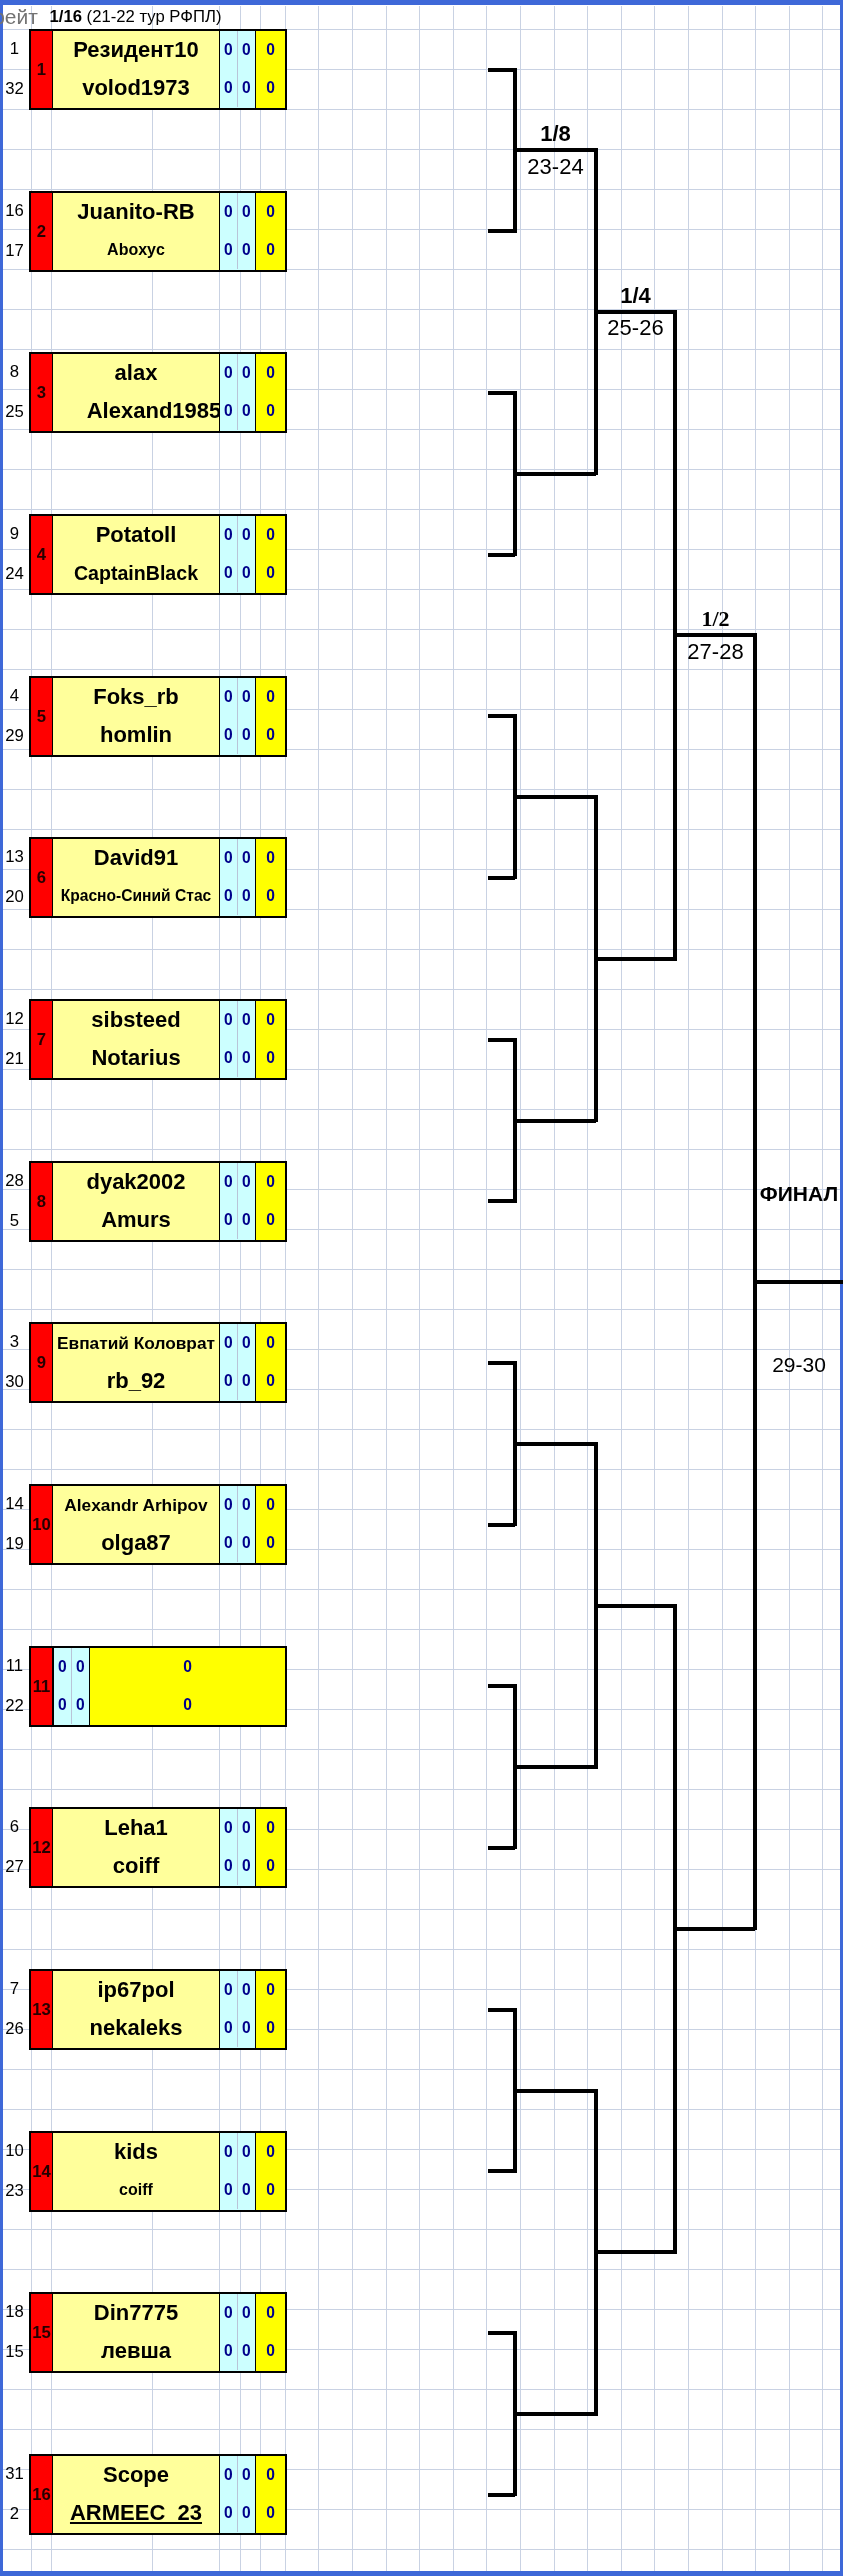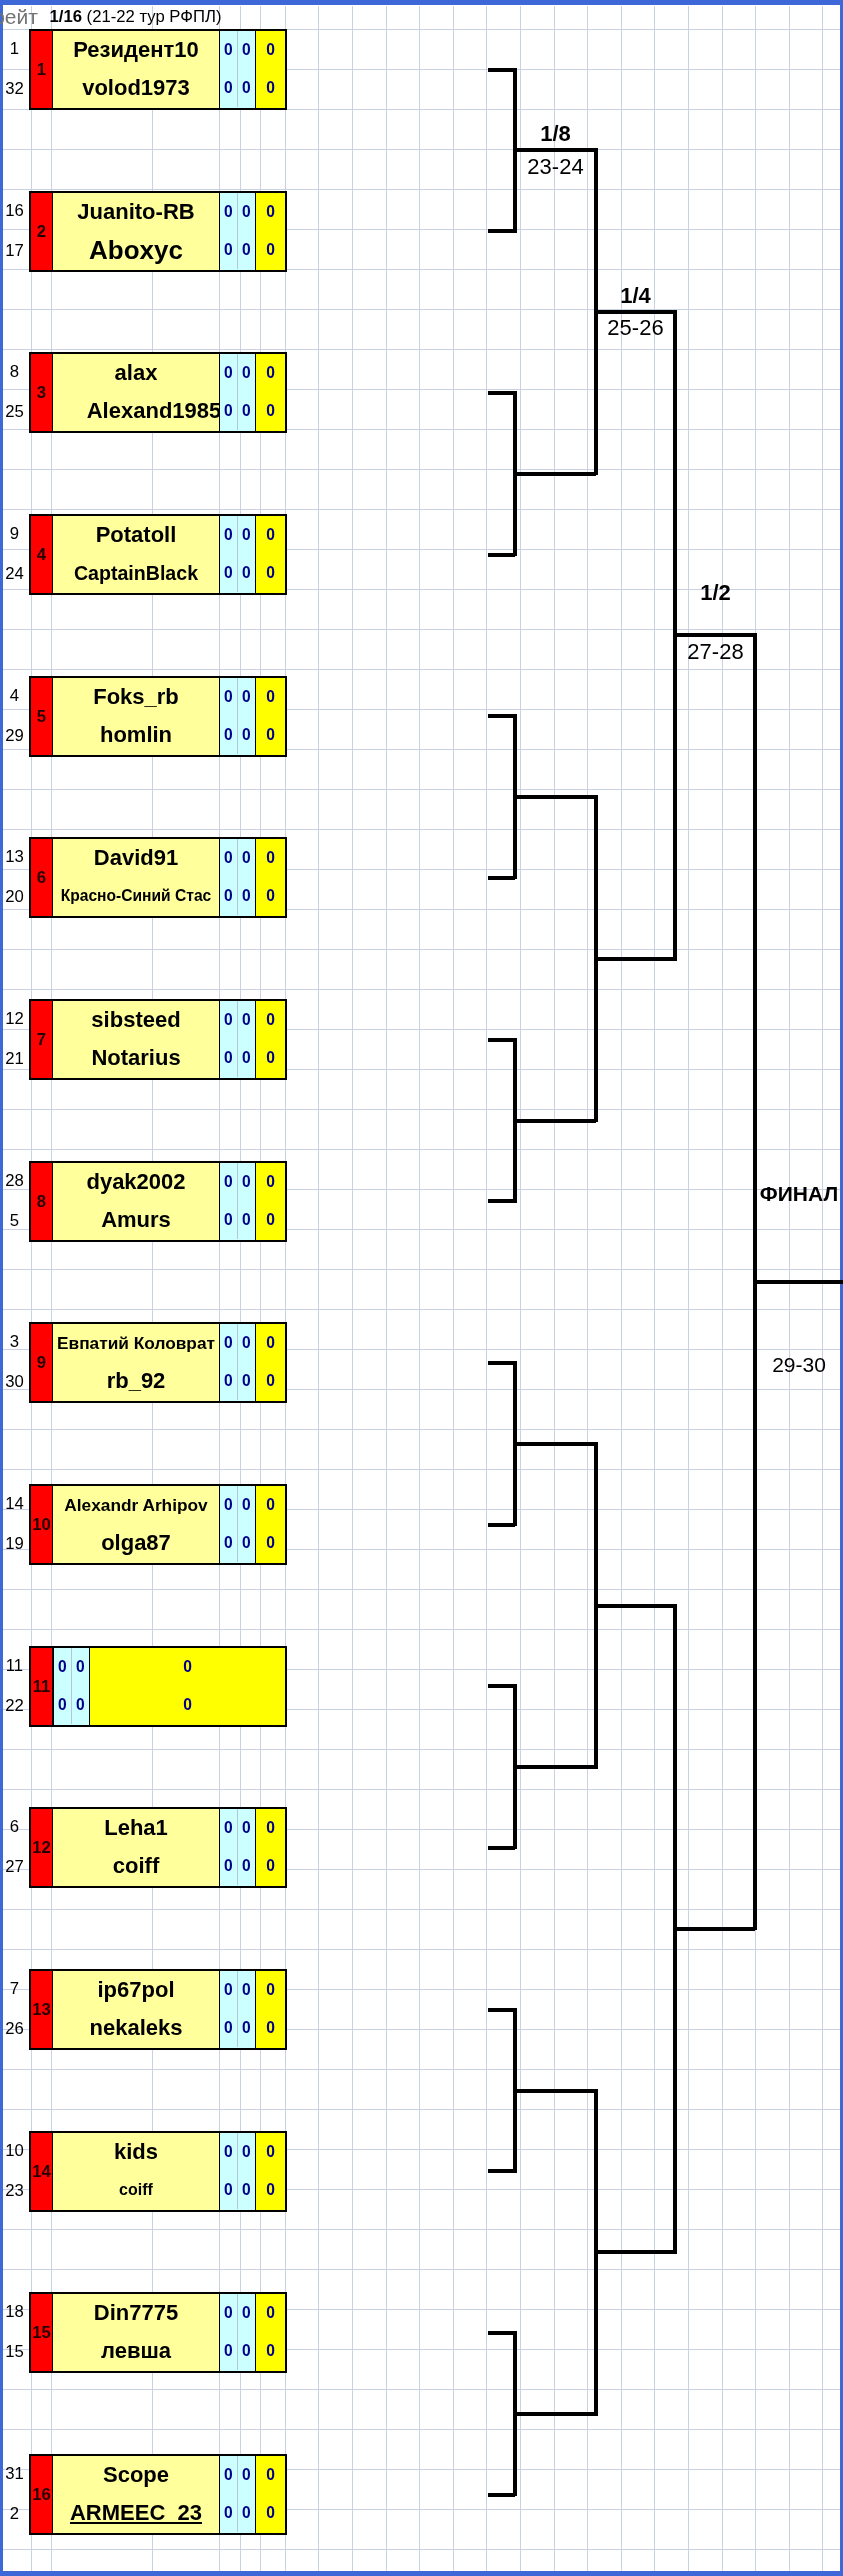--- a/index.html
+++ b/index.html
@@ -42,21 +42,21 @@
   .rcol{flex:1;background:var(--res-yellow);display:grid;grid-template-rows:38px 38px;}
   .rc{display:flex;align-items:center;justify-content:center;color:var(--score-navy);
       font-weight:bold;font-size:15.6px;}
   
   .bseg{position:absolute;background:#000;}
   
   .rl{position:absolute;height:26.6px;line-height:26.6px;text-align:center;color:#000;font-size:22px;white-space:nowrap;}
   .rl.bold{font-weight:bold;}
   .r18{left:515px;width:81px;}  .r18.lab{top:121px;}  .r18.trs{top:154px;}
   .r14{left:596px;width:79px;} .r14.lab{top:283px;}  .r14.trs{top:315px;}
-  .r12{left:676px;width:79px;} .r12.lab{top:580px;} .r12.trs{top:639px;}
+  .r12{left:676px;width:79px;} .r12.lab{top:606px;font-family:Liberation Serif, serif;} .r12.trs{top:639px;}
   .rfin{left:754px;width:90px;font-size:21px;} .rfin.lab{top:1181px;} .rfin.trs{top:1352px;}
 </style>
 </head>
 <body>
 
 <div id="stage">
 
   <div class="gridh"></div>
   <div id="gridv">
       <div class="vline" style="left: 31px;"></div>
@@ -117,21 +117,21 @@
       </div>
     </div>
   </div>
       <div class="match" style="top: 191px;">
     <div class="rank r1">16</div>
     <div class="rank r2">17</div>
     <div class="mbox">
       <div class="seed">2</div>
       <div class="names">
         <div class="pname" style="font-size: 22px;">Juanito-RB</div>
-        <div class="pname" style="font-size: 26px;">Aboxyc</div>
+        <div class="pname" style="font-size: 16px;">Aboxyc</div>
       </div>
       <div class="scol">
         <div class="sc c1">0</div>
         <div class="sc">0</div>
         <div class="sc c1">0</div>
         <div class="sc">0</div>
       </div>
       <div class="rcol">
         <div class="rc">0</div>
         <div class="rc">0</div>

